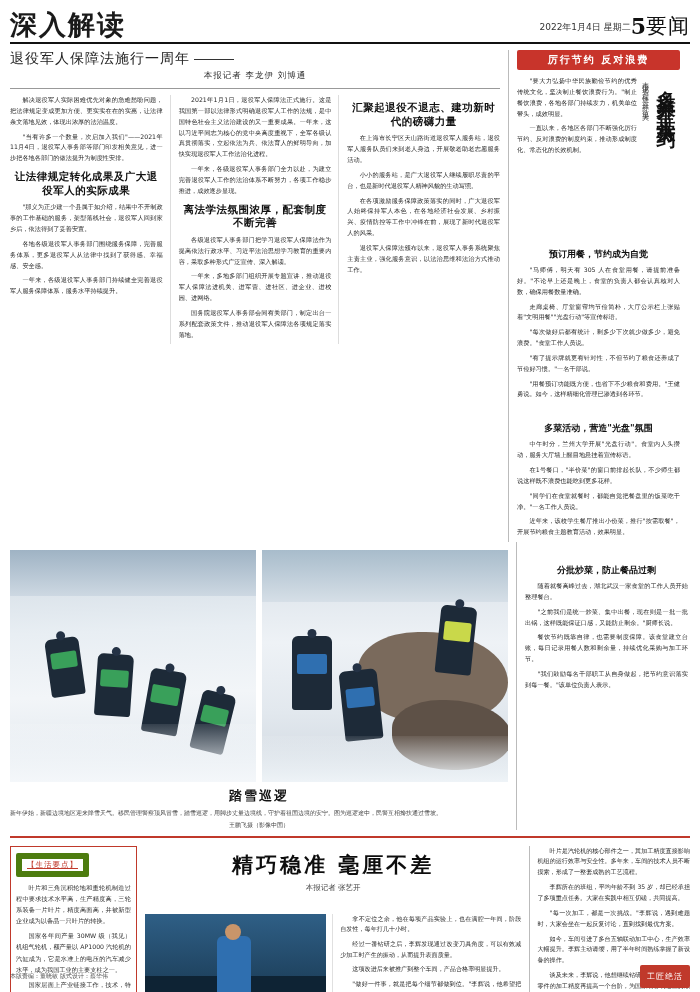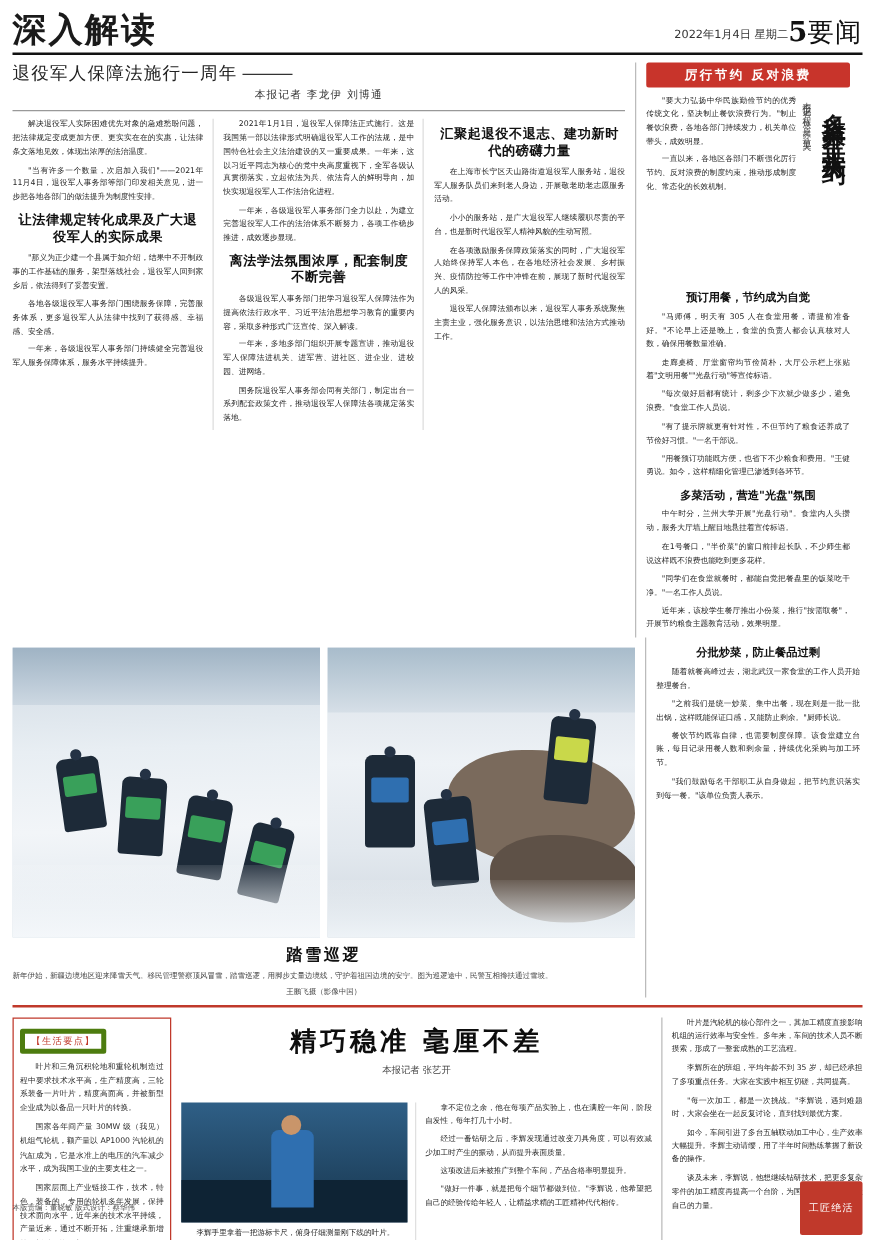--- a/index.html
+++ b/index.html
@@ -149,21 +149,21 @@
     line-height: 1.75;
     text-align: justify;
     color: #262626;
   }
   .rr-text p { margin: 0 0 4px; text-indent: 2em; }
   .rr-sub {
     font-family: "DejaVu Serif", "Liberation Serif", serif;
     font-weight: bold;
     font-size: 9px;
     text-align: center;
-    margin: 6px 0 4px;
+    margin: 22px 0 4px;
     color: #111;
   }
 
   
   .photos { display: flex; gap: 6px; margin-top: 8px; }
   .photo { position: relative; overflow: hidden; background: #dfe8ee; }
   .photo.big { width: 246px; height: 232px; }
   .photo.mid { width: 246px; height: 232px; }
 
   .snow-a { background: linear-gradient(178deg,#cfd9e2 0%, #e8eef3 35%, #f2f5f8 62%, #dde5ec 100%); width:100%; height:100%; position:relative;}
@@ -179,22 +179,22 @@
   }
   .photo-caption {
     font-size: 6px; color:#444; line-height:1.6; text-align: justify; margin-top: 3px;
   }
   .photo-credit { font-size: 6px; color:#444; text-align:center; margin-top:3px; }
 
   
   .bottom { display: flex; margin-top: 8px; gap: 8px; }
   .bl { width: 128px; border: 1px solid #c0392b; padding: 5px; }
   .bl-tag {
-    display:inline-block; border:4px solid #4d7c0f; color:#c0392b;
-    font-size: 7.5px; padding: 1px 5px; border-radius:2px; margin-bottom:5px; letter-spacing:1px;
+    display:inline-block; border:6px solid #4d7c0f; color:#c0392b;
+    font-size: 7.5px; padding: 1px 5px; border-radius:2px; margin-bottom:5px; letter-spacing:1px;text-decoration:underline;
   }
   .bl p { font-size: 6.2px; line-height:1.8; text-align: justify; margin:0 0 4px; text-indent:2em; color:#2b2b2b;}
   .bm { width: 380px; }
   .br { width: 162px; border-left: 1px solid #bbb; padding-left: 7px; }
 
   .bm-kicker { font-size: 8px; text-align:center; color:#333; letter-spacing:1px; }
   .bm-head {
     font-family: "DejaVu Serif", "Liberation Serif", serif;
     font-weight: bold; font-size: 21px; letter-spacing: 3px;
     text-align:center; margin: 5px 0 4px; color:#0d0d0d;
@@ -208,21 +208,21 @@
   .worker-photo .machine{position:absolute;left:0;bottom:0;width:100%;height:34px;background:#0e2334;}
   .worker-photo .person{position:absolute;left:40%;top:22px;width:34px;height:62px;background:#2f6fb0;border-radius:6px 6px 0 0;}
   .worker-photo .person .h{position:absolute;top:-12px;left:8px;width:16px;height:16px;border-radius:50%;background:#c9956a;}
   .br p { font-size:6.1px; line-height:1.78; text-align:justify; margin:0 0 4px; text-indent:2em; color:#262626;}
   .footer-bar {
     position:absolute; left:10px; right:10px; bottom:4px;
     display:flex; justify-content:space-between; align-items:center;
     font-size:6px; color:#555;
   }
   .badge-red {
-    background:#c0392b; color:#fff; font-size:8px; padding:16px 7px; border-radius:2px; letter-spacing:1px;
+    background:#c0392b; color:#fff; font-size:8px; padding:6px 7px; border-radius:2px; letter-spacing:1px;
   }
   .hr-red { border-top: 2px solid #c0392b; margin: 6px 0 5px; }
 </style>
 </head>
 <body>
 
 <div class="page">
 
   <div class="masthead">
     <div class="masthead-left">深入解读</div>

